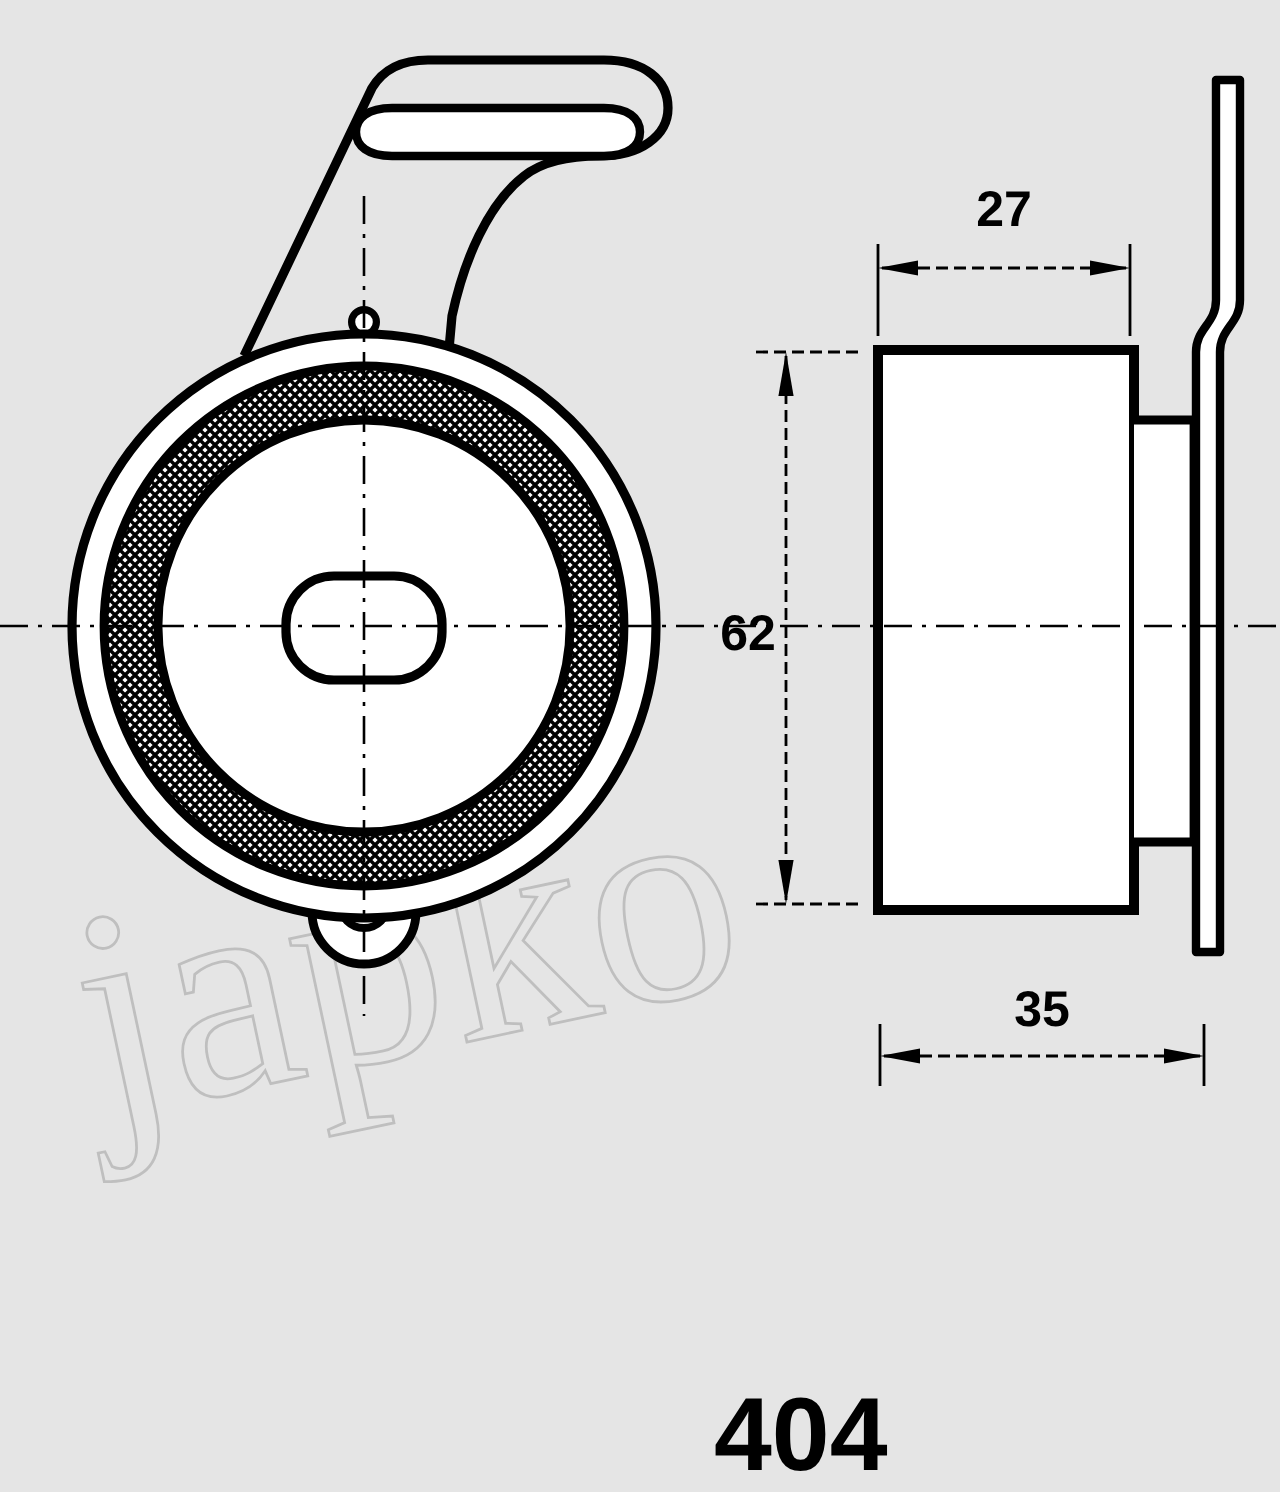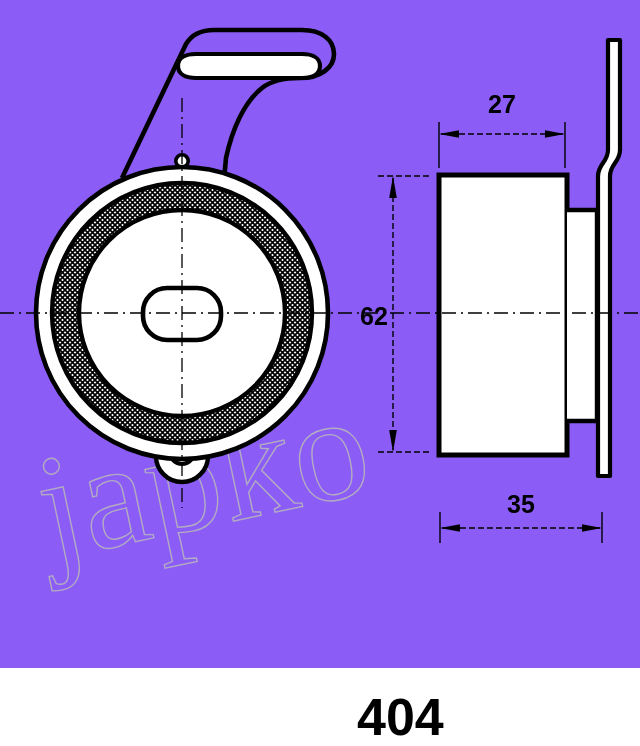--- a/index.html
+++ b/index.html
@@ -12,22 +12,22 @@
     height: 746px;
     overflow: hidden;
     font-family: "Liberation Sans", sans-serif;
     position: relative;
   }
   #drawing-root {
     position: absolute;
     left: 0;
     top: 0;
     width: 640px;
-    height: 668px;
-    background: #8b5cf6;
+    height: 746px;
+    background: #e5e5e5;
   }
   svg#tech-drawing {
     display: block;
     width: 640px;
     height: 746px;
   }
   .dim-text {
     font-family: "Liberation Sans", sans-serif;
     font-weight: bold;
     font-size: 25px;

